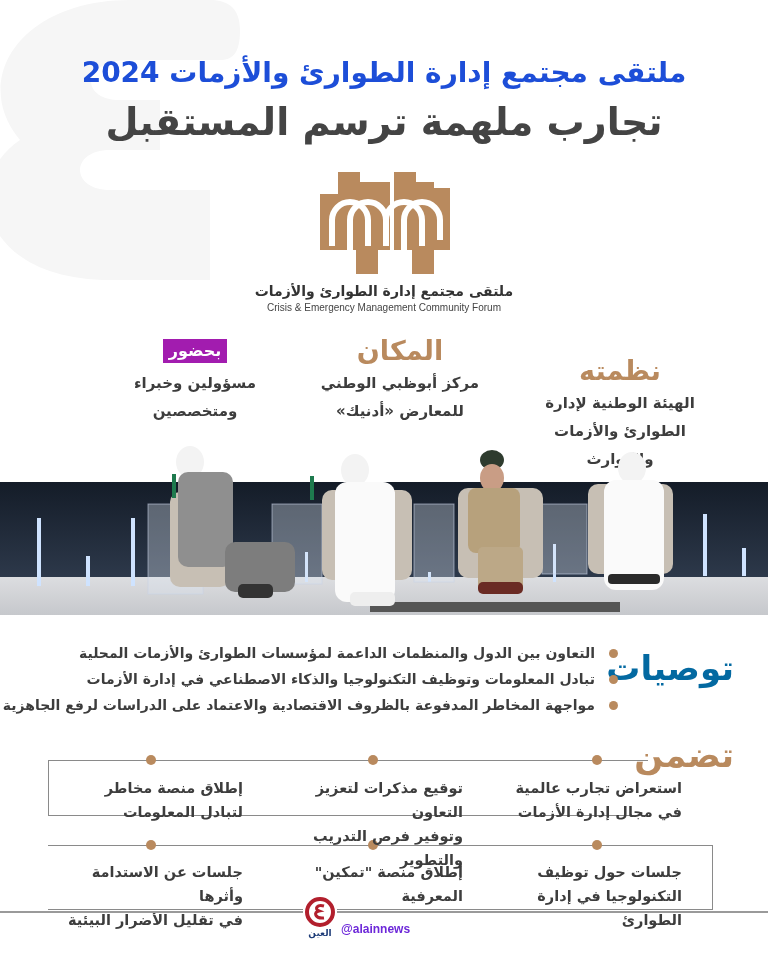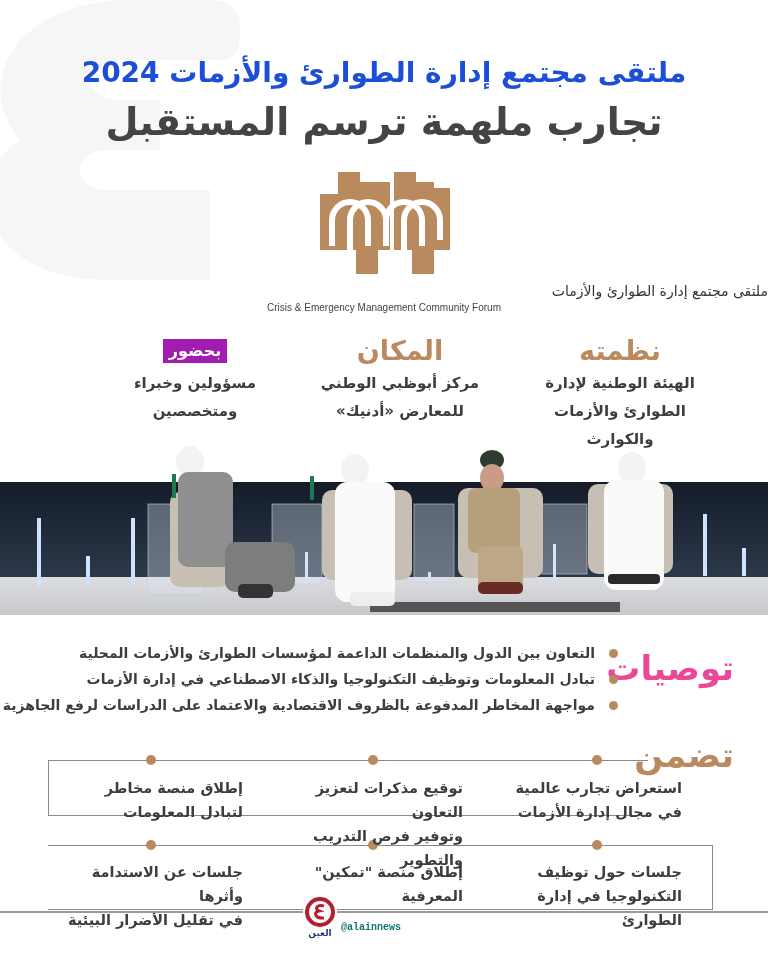--- a/index.html
+++ b/index.html
@@ -5,54 +5,54 @@
   * { box-sizing: border-box; margin: 0; padding: 0; }
   html, body { width: 768px; height: 960px; background: #ffffff; overflow: hidden; }
   body { position: relative; font-family: "DejaVu Sans", sans-serif; color: #3f3f3f; direction: rtl; }
 
   .bg-watermark { position: absolute; left: -40px; top: -10px; width: 330px; height: 300px; pointer-events: none; }
 
   .title1 { position: absolute; top: 56px; left: 0; width: 768px; text-align: center; font-size: 28px; font-weight: bold; color: #1d4ed8; }
   .title2 { position: absolute; top: 100px; left: 0; width: 768px; text-align: center; font-size: 38px; font-weight: bold; color: #444; letter-spacing: 1px; }
 
   .logo { position: absolute; left: 316px; top: 168px; width: 140px; height: 110px; }
-  .logo-ar { position: absolute; top: 283px; left: 0; width: 768px; font-size: 14px; font-weight: normal; color: #333; }
+  .logo-ar { position: absolute; top: 283px; left: 0; width: 768px; text-align: center; font-size: 14px; font-weight: bold; color: #333; }
   .logo-en { position: absolute; top: 302px; left: 0; width: 768px; text-align: center; direction: ltr; font-family: "Liberation Sans", sans-serif; font-size: 10px; color: #444; }
 
   .info-col { position: absolute; top: 333px; width: 200px; text-align: center; }
   .info-col .head { font-size: 27px; font-weight: bold; color: #b98a5e; line-height: 36px; }
   .info-col .head.badge { display: inline-block; background: #a21caf; color: #fff; font-size: 16px; line-height: 24px; padding: 0 6px; margin-top: 6px; margin-bottom: 6px; }
   .info-col .line { font-size: 15px; font-weight: bold; color: #3d3d3d; line-height: 28px; }
-  .col-organizer { left: 520px; }
+  .col-organizer { left: 520px; margin-top: 20px; }
   .col-venue { left: 300px; }
   .col-attendance { left: 95px; }
 
   .stage { position: absolute; left: 0; top: 432px; width: 768px; height: 195px; }
 
-  .rec-label { position: absolute; right: 34px; top: 648px; font-size: 34px; font-weight: bold; color: #ec4899; margin-left: 26px; }
+  .rec-label { position: absolute; right: 34px; top: 648px; font-size: 34px; font-weight: bold; color: #0369a1; margin-left: 26px; }
   .rec-list { position: absolute; right: 150px; top: 640px; list-style: none; }
   .rec-list li { font-size: 14px; font-weight: bold; color: #3d3d3d; line-height: 26px; display: flex; align-items: center; gap: 14px; white-space: nowrap; }
   .dot { display: inline-block; width: 9px; height: 9px; border-radius: 50%; background: #b98a5e; flex: none; }
 
   .inc-label { position: absolute; right: 34px; top: 735px; font-size: 34px; font-weight: bold; color: #b98a5e; }
   .frame-top { position: absolute; left: 48px; top: 760px; width: 600px; height: 56px; border-top: 1.5px solid #8a8a8a; border-left: 1.5px solid #8a8a8a; border-bottom: 1.5px solid #8a8a8a; }
   .frame-mid { position: absolute; left: 48px; top: 845px; width: 665px; height: 65px; border-top: 1.5px solid #8a8a8a; border-right: 1.5px solid #8a8a8a; border-bottom: 1.5px solid #8a8a8a; }
   .tdot { position: absolute; width: 10px; height: 10px; border-radius: 50%; background: #b98a5e; }
 
   .item { position: absolute; width: 200px; text-align: right; font-size: 14.5px; font-weight: bold; color: #3d3d3d; line-height: 24px; }
   .r1c1 { right: 86px; top: 776px; }
   .r1c2 { right: 305px; top: 776px; }
   .r1c3 { right: 525px; top: 776px; }
   .r2c1 { right: 86px; top: 860px; }
   .r2c2 { right: 305px; top: 860px; }
   .r2c3 { right: 525px; top: 860px; }
 
   .footer-line { position: absolute; left: 0; top: 911px; width: 768px; height: 1.5px; background: #9a9a9a; }
   .brand-logo { position: absolute; left: 303px; top: 897px; width: 34px; height: 44px; background: #fff; }
-  .brand-handle { position: absolute; left: 341px; top: 922px; direction: ltr; font-family: Liberation Mono, monospace; font-size: 10px; font-weight: bold; color: #0f766e; }
+  .brand-handle { position: absolute; left: 341px; top: 922px; direction: ltr; font-family: Liberation Sans, sans-serif; font-size: 12px; font-weight: bold; color: #6d28d9; }
 </style>
 </head>
 <body>
 
 <svg class="bg-watermark" viewBox="0 0 330 300">
   <path d="M170 10 C 60 10, 10 90, 60 150 C 0 190, 20 290, 150 290 L 250 290 L 250 200 L 150 200 C 110 200, 110 160, 150 160 L 200 160 L 200 110 L 160 110 C 120 110, 120 70, 170 70 L 260 70 C 275 70, 280 60, 280 40 C 280 20, 270 10, 250 10 Z" fill="#f6f6f6"></path>
 </svg>
 
 <div class="title1">ملتقى مجتمع إدارة الطوارئ والأزمات 2024</div>
 <div class="title2">تجارب ملهمة ترسم المستقبل</div>

